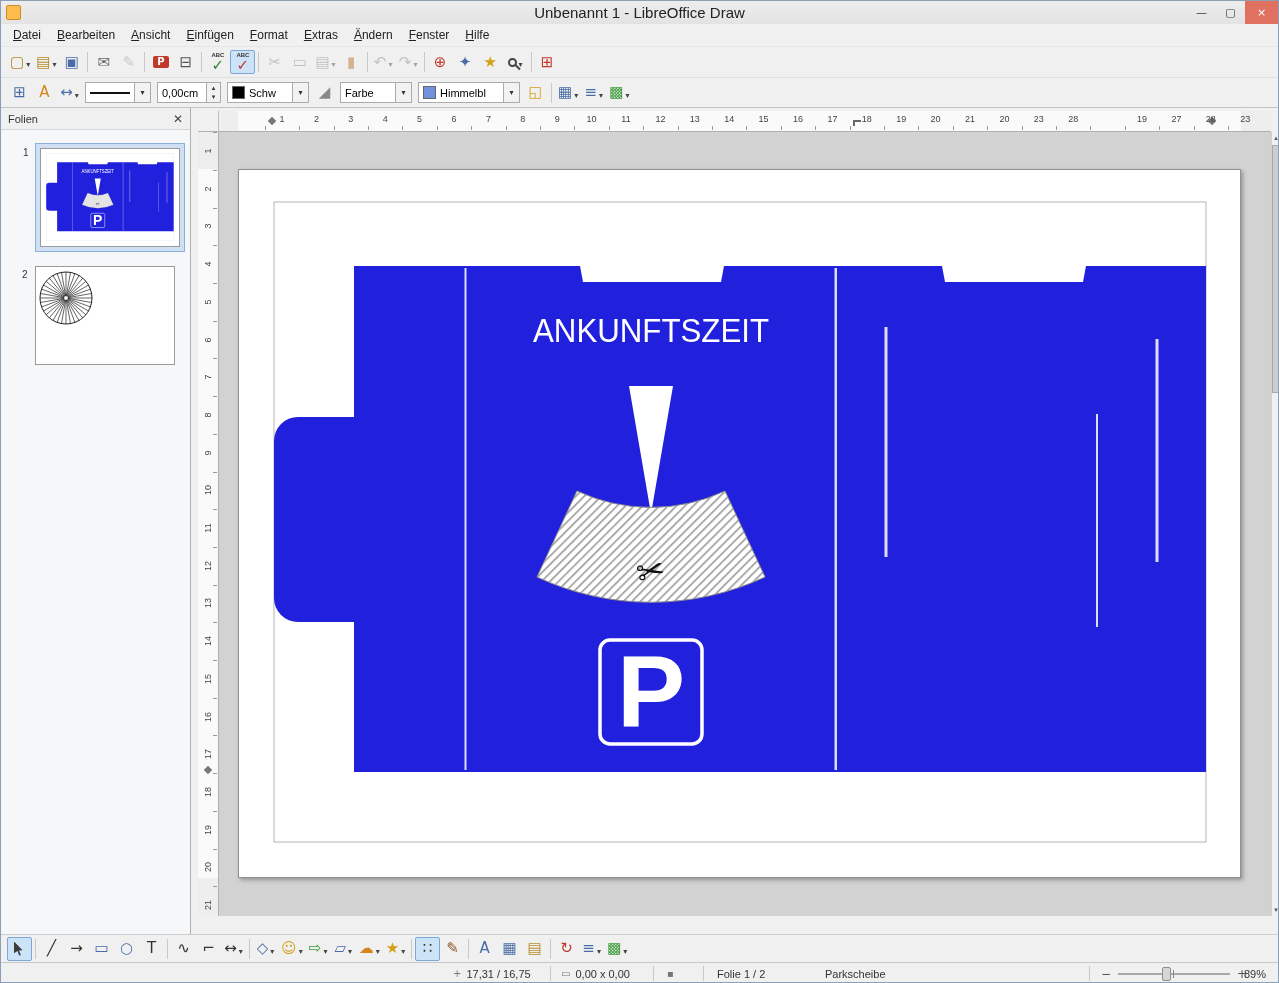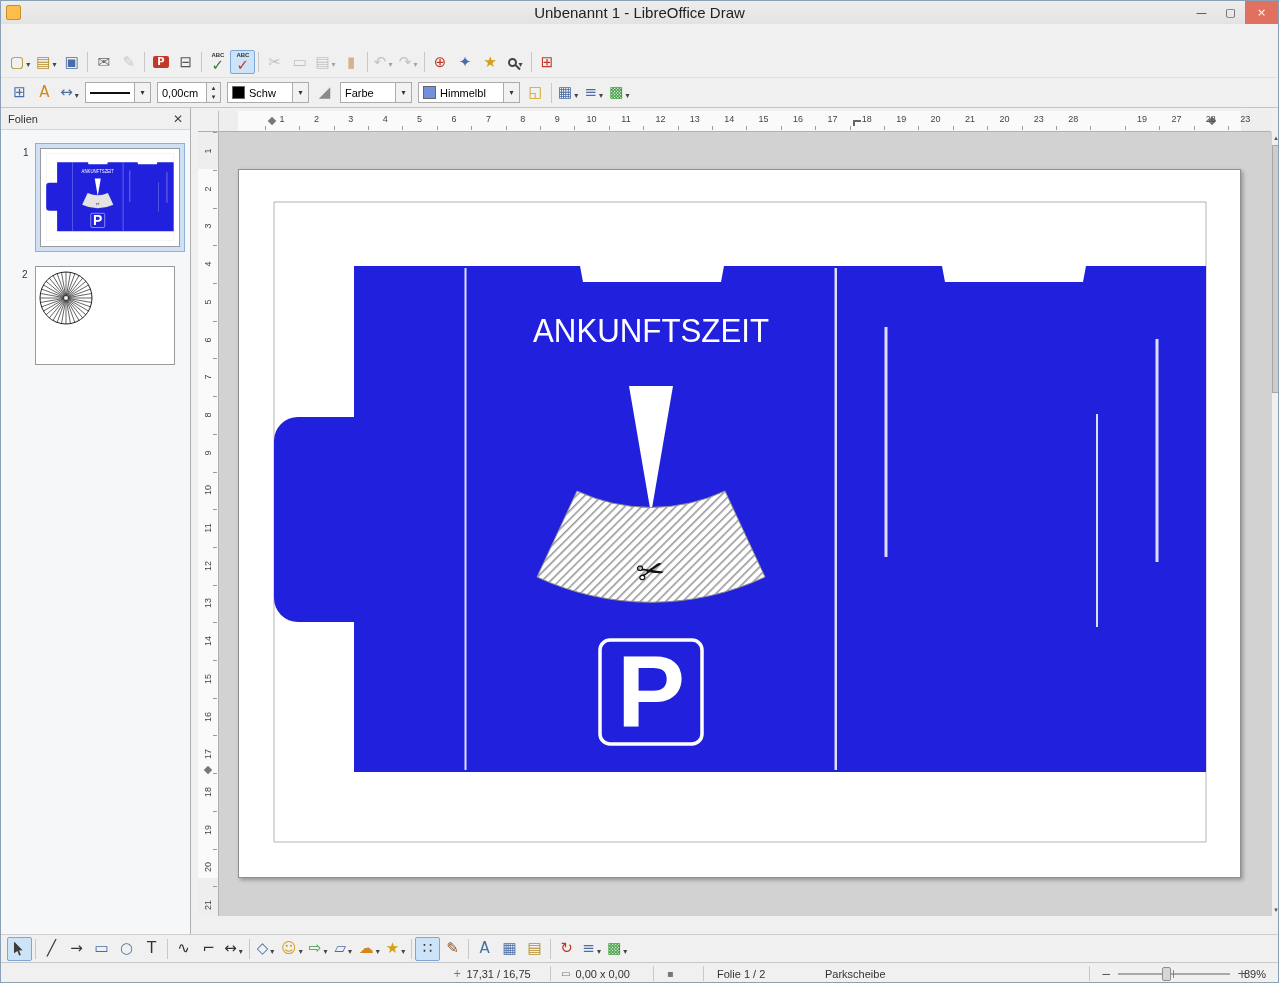--- a/index.html
+++ b/index.html
@@ -169,20 +169,31 @@
         </div>
       <div class="win-btn">
           <span>▢</span>
         </div>
       <div class="win-btn close">
           <span>×</span>
         </div>
     </div>
   </div>
 
+  <div class="menubar">
+      <div class="menu-item">Datei</div>
+      <div class="menu-item">Bearbeiten</div>
+      <div class="menu-item">Ansicht</div>
+      <div class="menu-item">Einfügen</div>
+      <div class="menu-item">Format</div>
+      <div class="menu-item">Extras</div>
+      <div class="menu-item">Ändern</div>
+      <div class="menu-item">Fenster</div>
+      <div class="menu-item">Hilfe</div>
+    </div>
 
   <div class="toolbar standard">
     <div class="ticons">
         <div class="tb-btn">
           <span class="tb-glyph" style="color: rgb(181, 139, 42);">▢</span>
           <span class="tb-dd"></span>
         </div>
         <div class="tb-btn">
           <span class="tb-glyph" style="color: rgb(181, 139, 42);">▤</span>
           <span class="tb-dd"></span>

